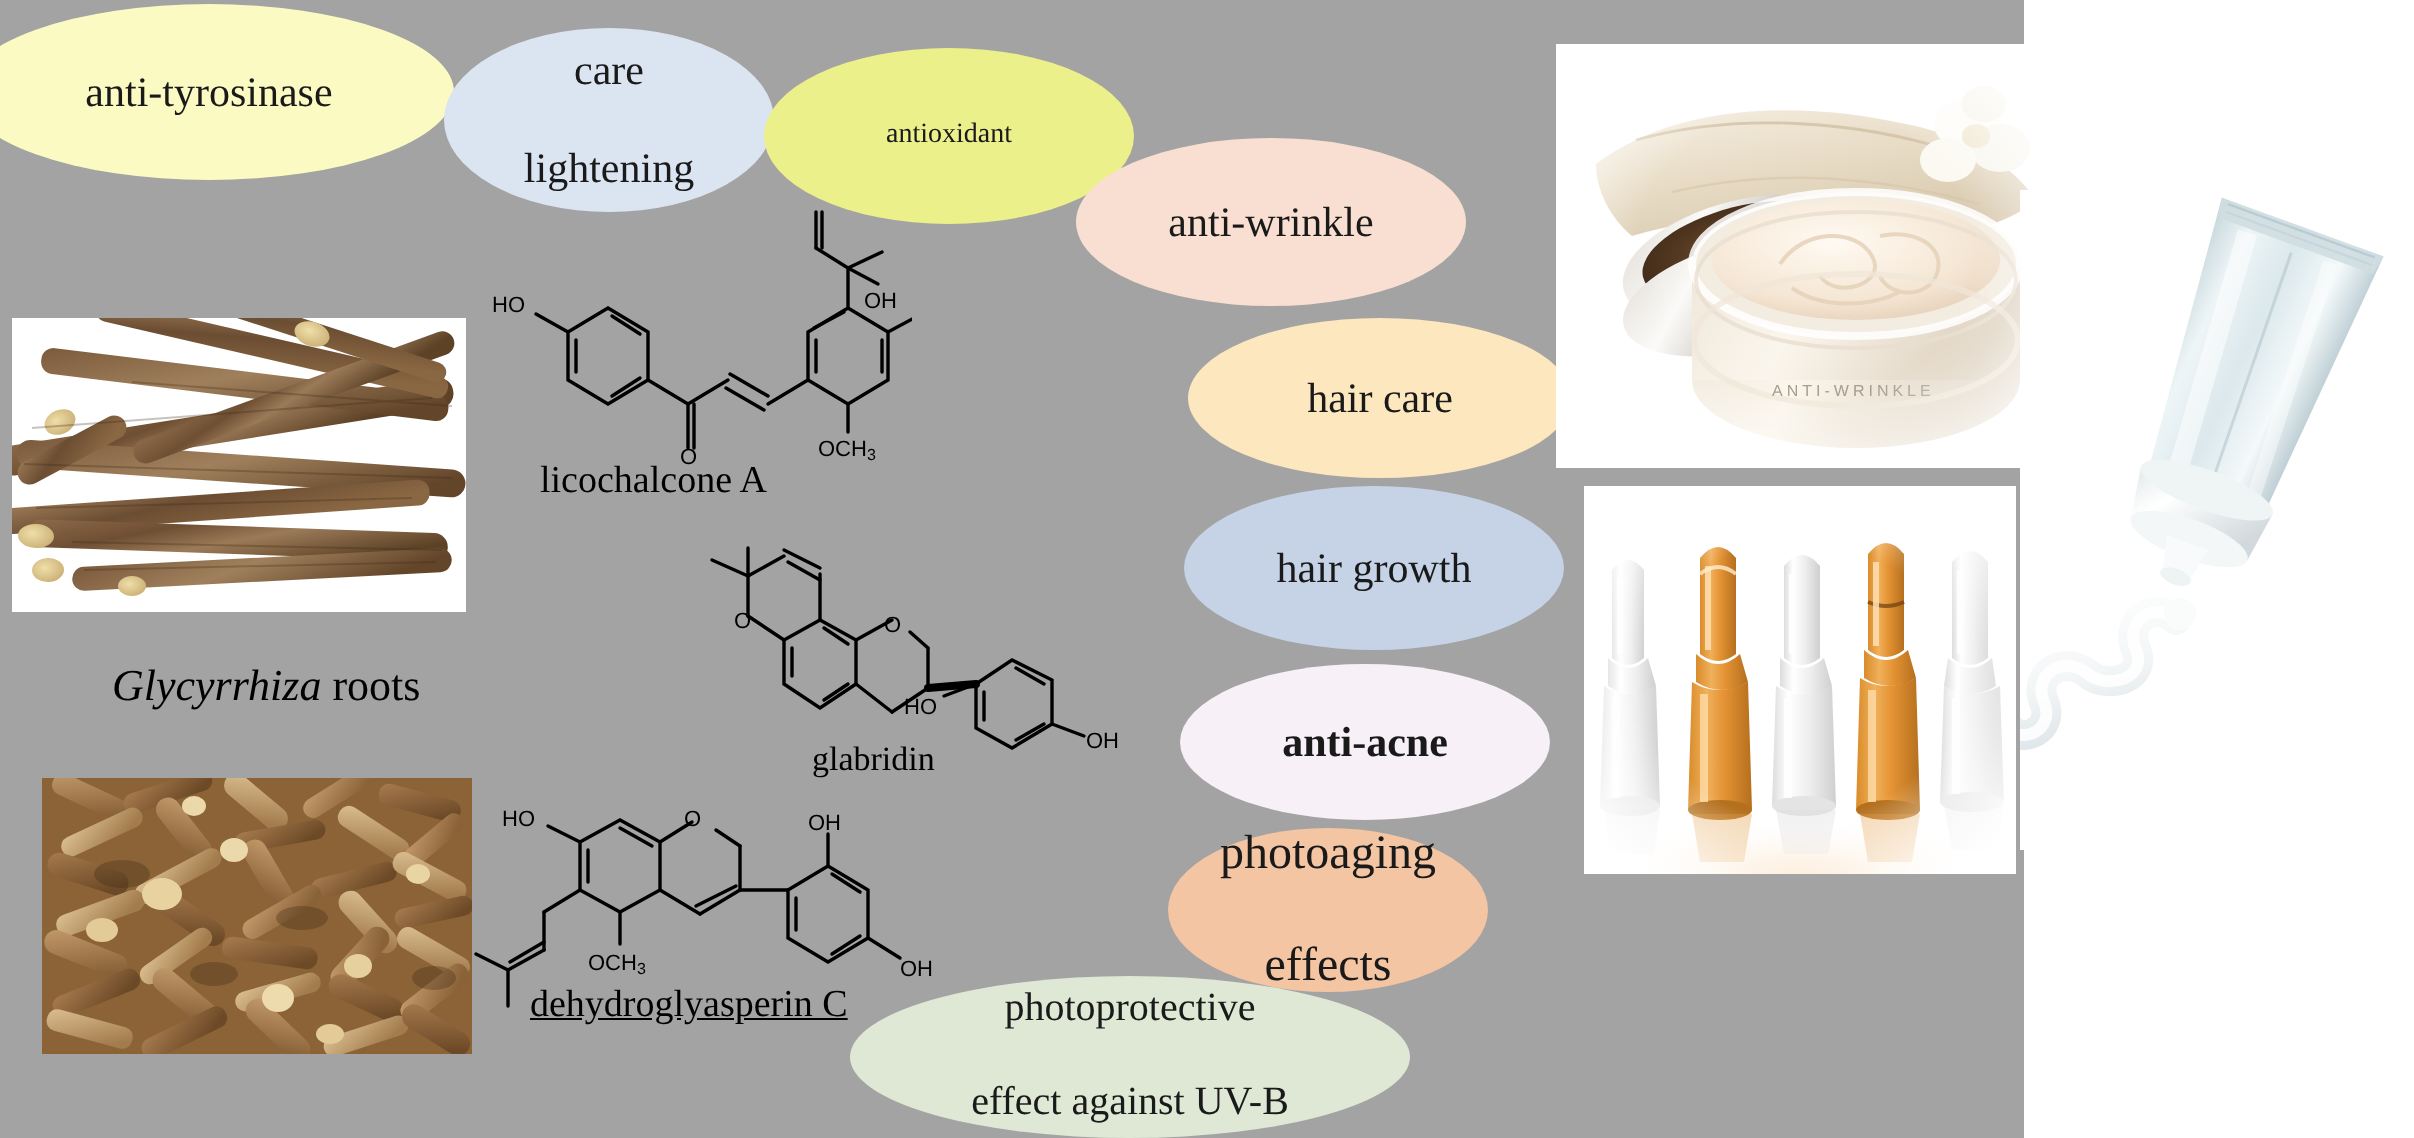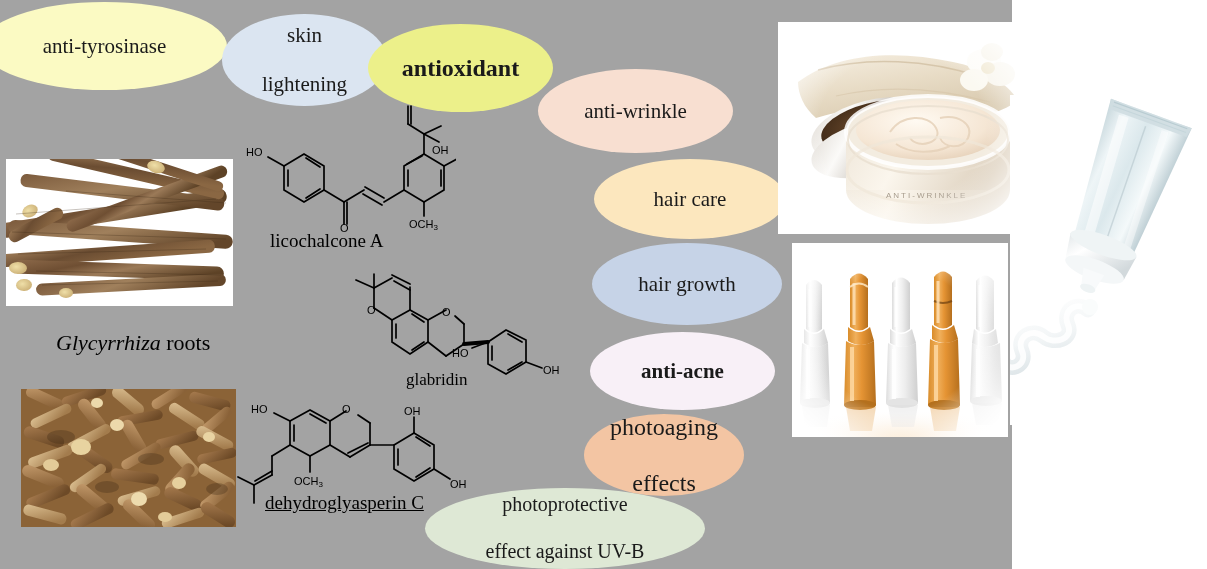--- a/index.html
+++ b/index.html
@@ -49,26 +49,26 @@
 <body>
 
 <div id="stage">
 
   <div class="ellipse" style="left:-18px;top:2px;width:245px;height:88px;background:#FBFAC3;font-size:21px;">
     <span>anti-tyrosinase</span>
   </div>
 
   <div class="ellipse" style="left:222px;top:14px;width:165px;height:92px;background:#DBE5F1;font-size:21px;">
     <span>
-      <span>skin</span><br>
+      <span>care</span><br>
       <span>lightening</span>
     </span>
   </div>
 
-  <div class="ellipse" style="left:368px;top:24px;width:185px;height:88px;background:#ECF08A;font-size:24px;font-weight:bold;">
+  <div class="ellipse" style="left:382px;top:24px;width:185px;height:88px;background:#ECF08A;font-size:14px;">
     <span>antioxidant</span>
   </div>
 
   <div class="ellipse" style="left:538px;top:69px;width:195px;height:84px;background:#F8DFD1;font-size:21px;">
     <span>anti-wrinkle</span>
   </div>
 
   <div class="ellipse" style="left:594px;top:159px;width:192px;height:80px;background:#FCE7BE;font-size:21px;">
     <span>hair  care</span>
   </div>

